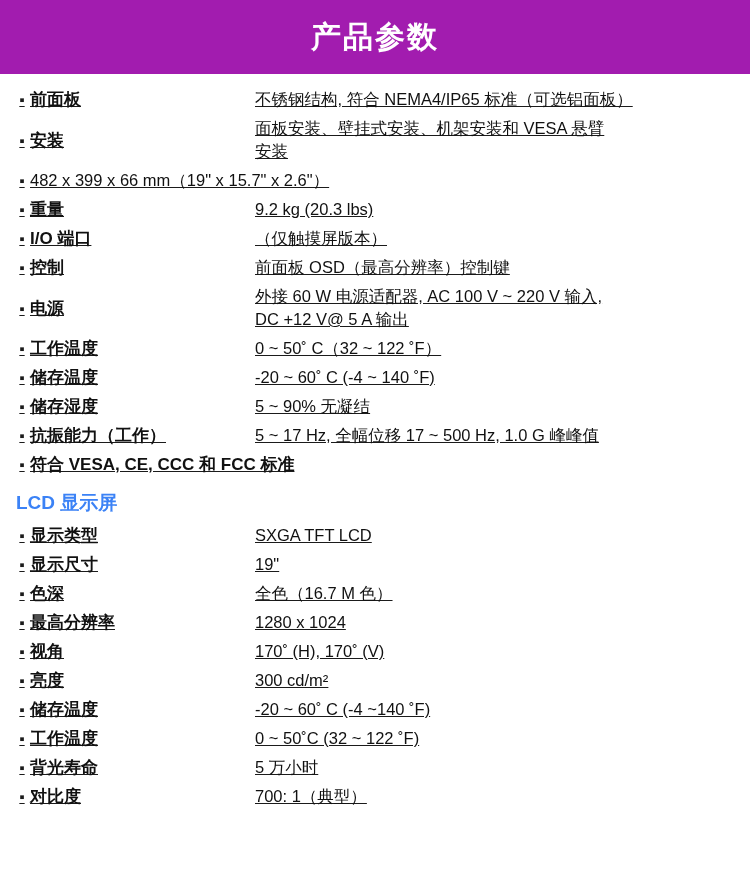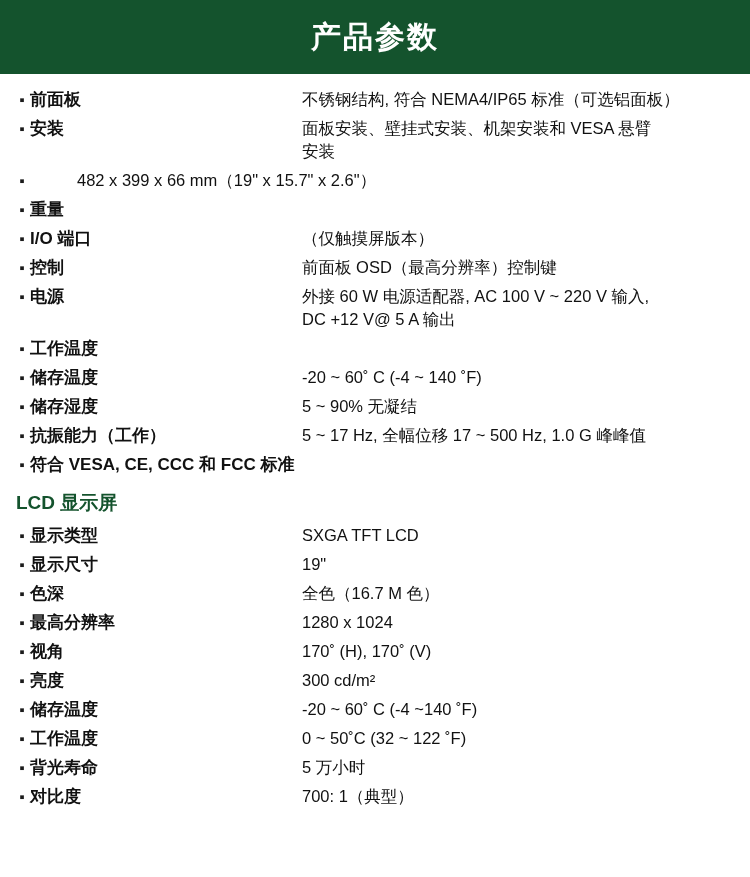--- a/index.html
+++ b/index.html
@@ -17,38 +17,39 @@
   .page {
     position: relative;
     width: 750px;
     height: 877px;
     background: #ffffff;
     box-sizing: border-box;
   }
   .title-bar {
     width: 750px;
     height: 74px;
-    background: #14532d;
+    background: #a21caf;
     display: flex;
     align-items: center;
     justify-content: center;
   }
   .title-bar .title-text {
     color: #ffffff;
     font-size: 30px;
     font-weight: bold;
     letter-spacing: 2px;
   }
   .content {
     padding: 14px 14px 0 14px;
   }
   .spec-row {
     display: flex;
-    align-items: flex-start;
+    align-items: center;
     margin-bottom: 6px;
+    text-decoration: underline;
   }
   .bullet {
     width: 16px;
     flex: 0 0 16px;
     color: #1b1b1b;
     font-size: 15px;
     line-height: 22px;
     text-align: center;
     padding-top: 1px;
   }
@@ -61,33 +62,32 @@
     font-size: 17px;
     font-weight: bold;
     line-height: 23px;
     color: #111111;
   }
   .value {
     flex: 1 1 auto;
     font-size: 16.5px;
     line-height: 23px;
     color: #111111;
-    margin-left: 47px;
   }
   .value .line {
     display: block;
   }
   .full-row .label {
     flex: 0 0 auto;
     width: auto;
   }
   .section-head {
     font-size: 19px;
     font-weight: bold;
-    color: #14532d;
+    color: #3b82f6;
     margin: 14px 0 8px 2px;
   }
 </style>
 </head>
 <body>
 
 <div class="page">
 
   <div class="title-bar">
     <div class="title-text">产品参数</div>
@@ -116,20 +116,23 @@
       <div class="spec-row">
         <span class="bullet"></span>
         <span class="value">
           <span class="line">482 x 399 x 66 mm（19" x 15.7" x 2.6"）</span>
         </span>
       </div>
 
       <div class="spec-row">
         <span class="bullet"></span>
         <span class="label">重量</span>
+        <span class="value">
+          <span class="line">9.2 kg (20.3 lbs)</span>
+        </span>
       </div>
 
       <div class="spec-row">
         <span class="bullet"></span>
         <span class="label">I/O 端口</span>
         <span class="value">
           <span class="line">（仅触摸屏版本）</span>
         </span>
       </div>
 
@@ -146,20 +149,23 @@
         <span class="label">电源</span>
         <span class="value">
           <span class="line">外接 60 W 电源适配器, AC 100 V ~ 220 V 输入,</span>
           <span class="line">DC +12 V@ 5 A 输出</span>
         </span>
       </div>
 
       <div class="spec-row">
         <span class="bullet"></span>
         <span class="label">工作温度</span>
+        <span class="value">
+          <span class="line">0 ~ 50˚ C（32 ~ 122 ˚F）</span>
+        </span>
       </div>
 
       <div class="spec-row">
         <span class="bullet"></span>
         <span class="label">储存温度</span>
         <span class="value">
           <span class="line">-20 ~ 60˚ C (-4 ~ 140 ˚F)</span>
         </span>
       </div>
 

